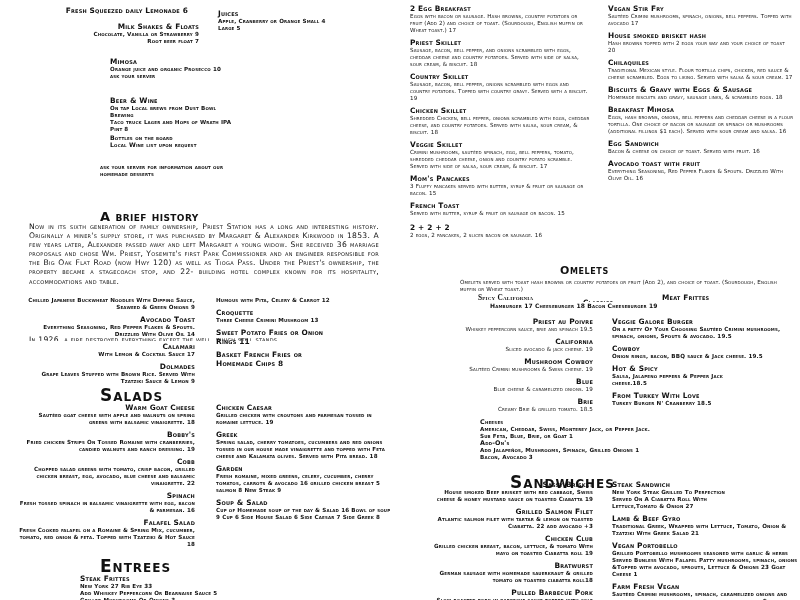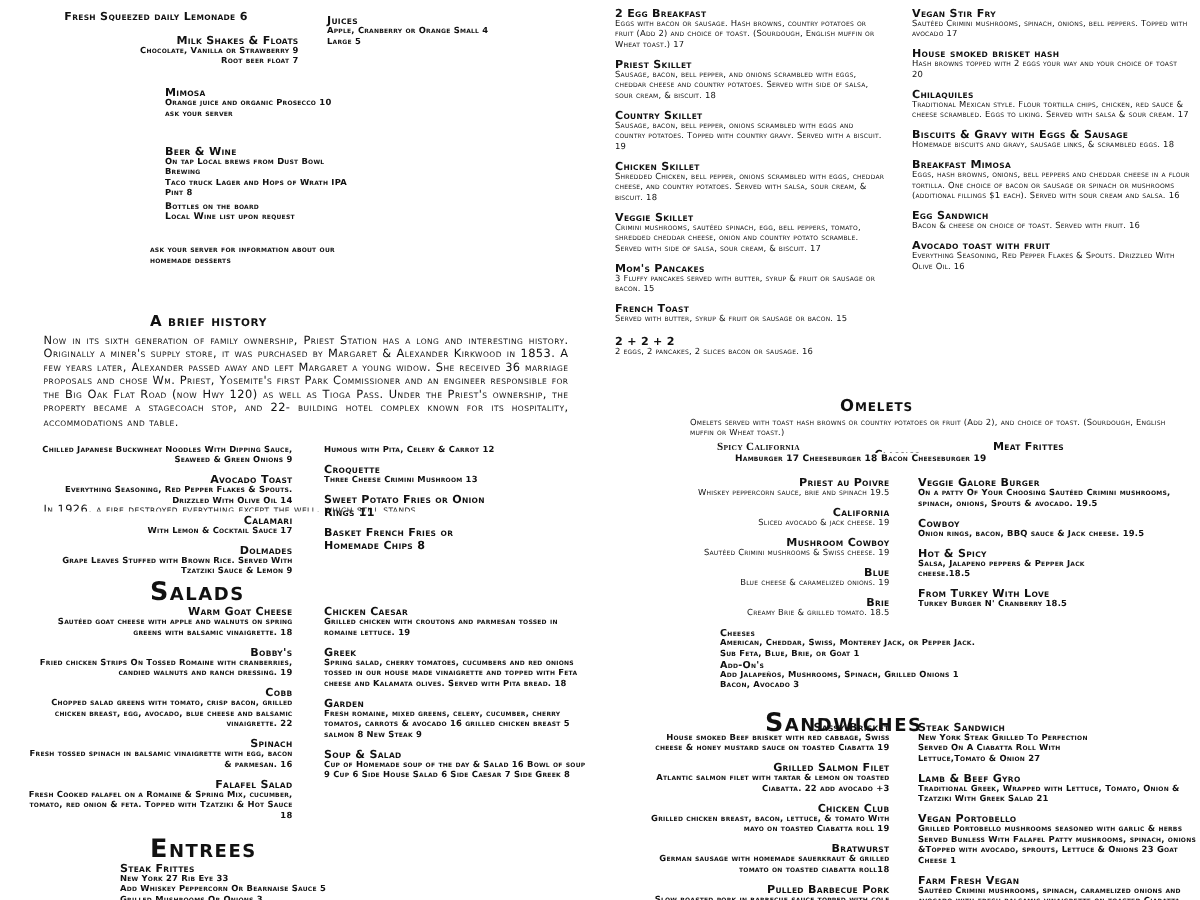--- a/index.html
+++ b/index.html
@@ -13,21 +13,21 @@
   .l { text-align:left; }
   .big { font-weight:bold; font-size:17px; letter-spacing:1px; }
   .mid { font-weight:bold; font-size:11px; letter-spacing:0.6px; }
   .hist { font-size:7.6px; line-height:9.1px; letter-spacing:0.3px; text-align:justify; }
   .item { margin-bottom:4px; }
   .clip { overflow:hidden; }
 </style>
 </head>
 <body>
 
-<div class="abs t r" style="left:20px;top:6px;width:168px;text-align:center;">Fresh Squeezed daily Lemonade 6</div>
+<div class="abs t r" style="left:20px;top:6px;width:168px;">Fresh Squeezed daily Lemonade 6</div>
 
 <div class="abs r" style="left:31px;top:22px;width:168px;">
   <div class="t">Milk Shakes &amp; Floats</div>
   <div class="d" style="font-weight:bold;">Chocolate, Vanilla or Strawberry 9</div>
   <div class="d" style="font-weight:bold;">Root beer float 7</div>
 </div>
 
 <div class="abs l" style="left:218px;top:9px;width:170px;">
   <div class="t">Juices</div>
   <div class="d" style="font-weight:bold;">Apple, Cranberry or Orange Small 4</div>
@@ -51,21 +51,21 @@
 <div class="abs c" style="left:110px;top:134px;width:190px;">
   <div class="d" style="font-weight:bold;font-size:6.2px;">Bottles on the board</div>
   <div class="d" style="font-weight:bold;font-size:6.2px;">Local Wine list upon request</div>
 </div>
 
 <div class="abs c" style="left:100px;top:164px;width:210px;">
   <div class="d" style="font-weight:bold;">ask your server for information about our</div>
   <div class="d" style="font-weight:bold;">homemade desserts</div>
 </div>
 
-<div class="abs c" style="left:100px;top:209px;width:210px;font-size:10px;font-weight:bold;letter-spacing:0.4px;">A brief history</div>
+<div class="abs c" style="left:100px;top:209px;width:210px;font-size:13px;font-weight:bold;letter-spacing:0.4px;">A brief history</div>
 <div class="abs hist" style="left:29px;top:222px;width:350px;">Now in its sixth generation of family ownership, Priest Station has a long and interesting history.  Originally a miner's supply store, it was purchased by Margaret &amp; Alexander Kirkwood in 1853.  A few years later, Alexander passed away and left Margaret a young widow.  She received 36 marriage proposals and chose Wm. Priest, Yosemite's first Park Commissioner and an engineer responsible for the Big Oak Flat Road (now Hwy 120) as well as Tioga Pass.  Under the Priest's ownership, the property became a stagecoach stop, and 22- building hotel complex known for its hospitality, accommodations and table.</div>
 <div class="abs hist clip" style="left:29px;top:291px;width:350px;height:6px;margin-top:44px;">In 1926, a fire destroyed everything except the well, which still stands</div>
 
 <div class="abs r" style="left:20px;top:297px;width:175px;">
   <div class="item">
     <div class="d" style="font-weight:bold;">Chilled Japanese Buckwheat Noodles With Dipping Sauce, Seaweed &amp; Green Onions 9</div>
   </div>
   <div class="item">
     <div class="t">Avocado Toast</div>
     <div class="d" style="font-weight:bold;">Everything Seasoning, Red Pepper Flakes &amp; Spouts. Drizzled With Olive Oil 14</div>

